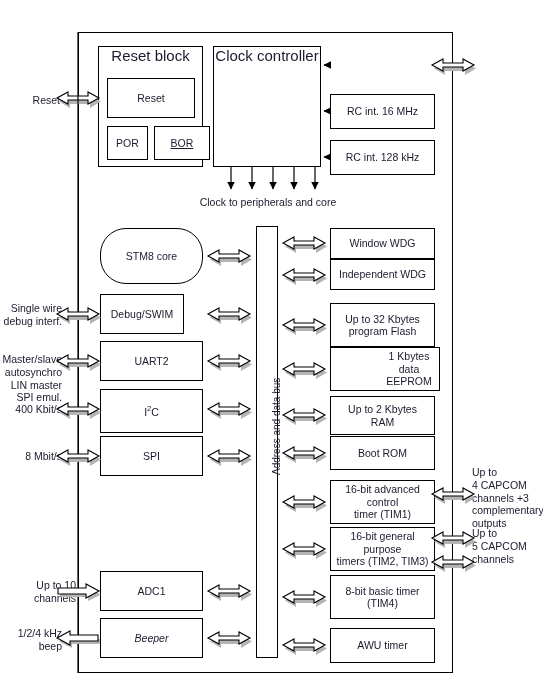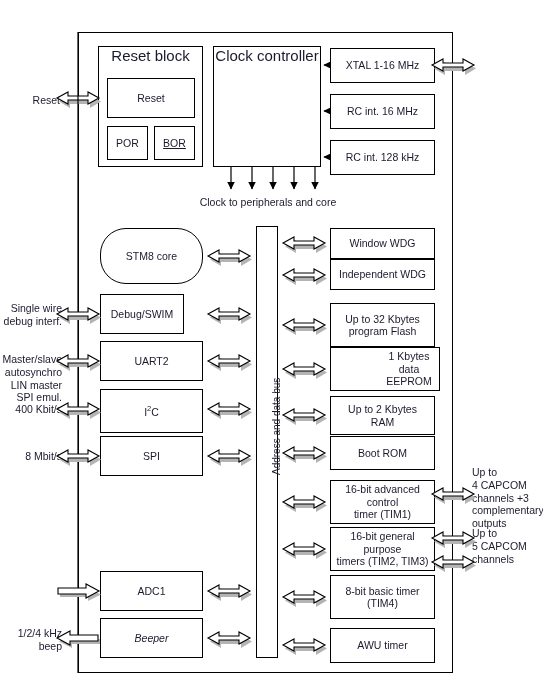--- a/index.html
+++ b/index.html
@@ -44,32 +44,31 @@
 
 <div id="stage">
 
   <div class="abs frame" style="left:78px;top:32px;width:375px;height:641px;"></div>
 
   <div class="abs blk grp" style="left:98px;top:46px;width:105px;height:121px;">
     <div class="grp-title">Reset block</div>
   </div>
   <div class="abs blk" style="left:107px;top:78px;width:88px;height:40px;">Reset</div>
   <div class="abs blk" style="left:107px;top:126px;width:41px;height:34px;">POR</div>
-  <div class="abs blk" style="left:154px;top:126px;width:41px;height:34px;text-decoration:underline;">BOR</div>
+  <div class="abs blk" style="left:154px;top:126px;width:56px;height:34px;text-decoration:underline;">BOR</div>
 
   <div class="lbl r" style="left:10px;top:94px;width:50px;">Reset</div>
 
   <div class="abs blk" style="left:224px;top:110px;width:86px;height:47px;">Detector</div>
   <div class="abs blk grp" style="left:213px;top:46px;width:108px;height:121px;">
     <div class="grp-title">Clock controller</div>
   </div>
 
   <div class="lbl c" style="left:198px;top:196px;width:140px;">Clock to peripherals and core</div>
 
-  <div class="abs blk" style="left:330px;top:48px;width:105px;height:35px;">XTAL 1-16 MHz</div>
   <div class="abs blk" style="left:330px;top:94px;width:105px;height:35px;">RC int. 16 MHz</div>
   <div class="abs blk" style="left:330px;top:140px;width:105px;height:35px;">RC int. 128 kHz</div>
 
   <div class="abs blk" style="left:256px;top:226px;width:22px;height:432px;"></div>
   <div class="vtxt" style="left:271px;top:475px;">Address and data bus</div>
 
   <div class="abs blk" style="left:100px;top:228px;width:103px;height:56px;border-radius:26px;">STM8 core</div>
 
   <div class="abs blk" style="left:100px;top:294px;width:84px;height:40px;">Debug/SWIM</div>
 
@@ -82,20 +81,21 @@
   <div class="abs blk" style="left:100px;top:436px;width:103px;height:40px;">SPI</div>
 
   <div class="abs blk" style="left:100px;top:571px;width:103px;height:40px;">ADC1</div>
 
   <div class="abs blk" style="left:100px;top:618px;width:103px;height:40px;font-style:italic;">Beeper</div>
 
   <div class="lbl r" style="left:2px;top:302px;width:60px;">Single wire<br>debug interf.</div>
   <div class="lbl r" style="left:2px;top:353px;width:60px;">Master/slave<br>autosynchro<br>LIN master<br>SPI emul.</div>
   <div class="lbl r" style="left:2px;top:403px;width:60px;">400 Kbit/s</div>
   <div class="lbl r" style="left:2px;top:450px;width:60px;">8 Mbit/s</div>
+  <div class="lbl r" style="left:0px;top:579px;width:76px;">Up to 10 channels</div>
   <div class="lbl r" style="left:2px;top:627px;width:60px;">1/2/4 kHz<br>beep</div>
 
   <div class="abs blk" style="left:330px;top:228px;width:105px;height:31px;">Window WDG</div>
   <div class="abs blk" style="left:330px;top:259px;width:105px;height:31px;">Independent WDG</div>
 
   <div class="abs blk" style="left:330px;top:303px;width:105px;height:44px;">Up to 32 Kbytes<br>program Flash</div>
   <div class="abs blk" style="left:330px;top:347px;width:110px;height:44px;padding-left:48px;">1 Kbytes<br>data EEPROM</div>
 
   <div class="abs blk" style="left:330px;top:396px;width:105px;height:39px;">Up to 2 Kbytes<br>RAM</div>
   <div class="abs blk" style="left:330px;top:436px;width:105px;height:34px;">Boot ROM</div>

